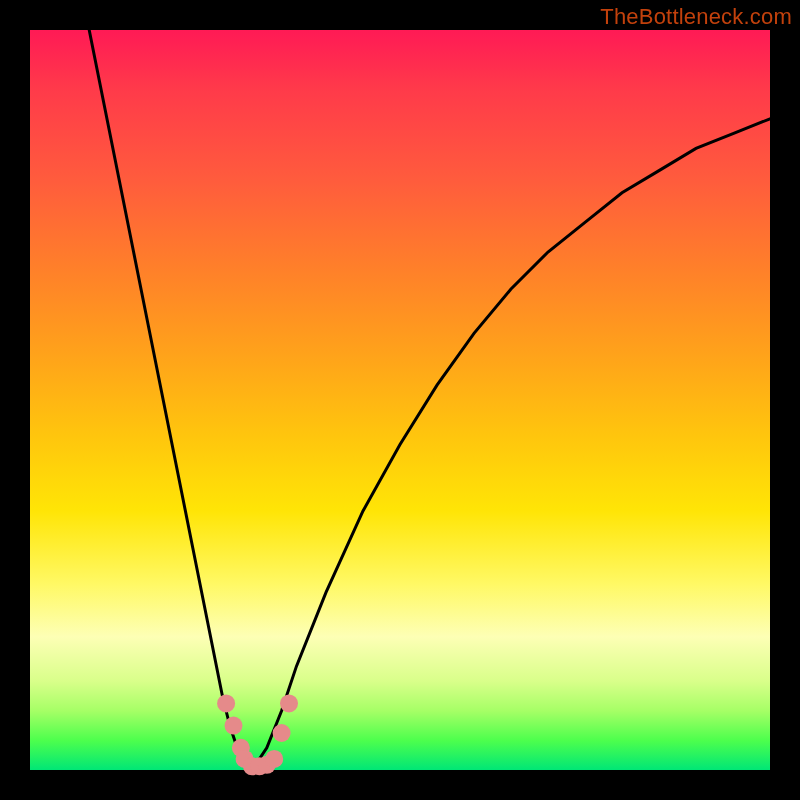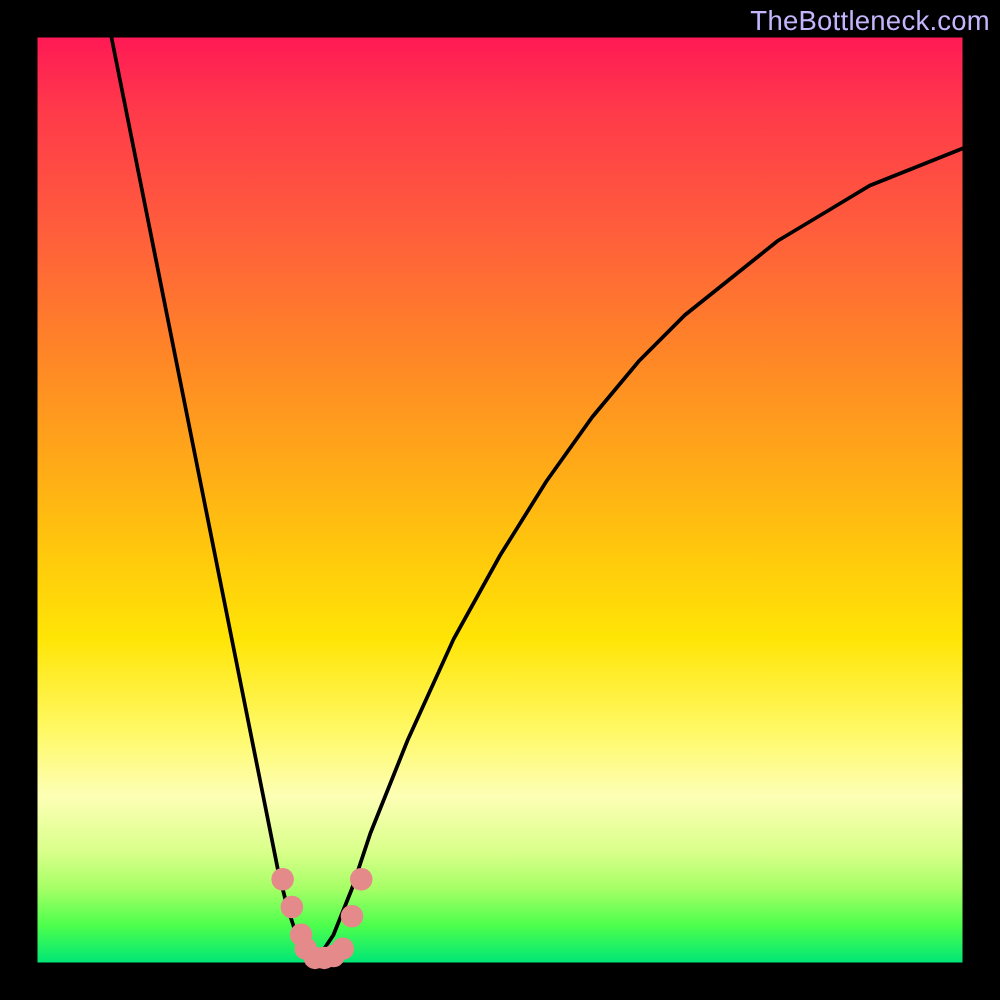--- a/index.html
+++ b/index.html
@@ -38,21 +38,21 @@
       #d9ff8a 88%,
       #a6ff66 92%,
       #4dff4d 96%,
       #00e676 100%
     );
   }
   .watermark {
     position: absolute;
     top: 4px;
     right: 8px;
-    color: #c4b5fd;
+    color: #c2410c;
     font-size: 22px;
     font-weight: 500;
     letter-spacing: 0.2px;
     user-select: none;
   }
   svg.curve {
     position: absolute;
     left: 0;
     top: 0;
     width: 740px;

